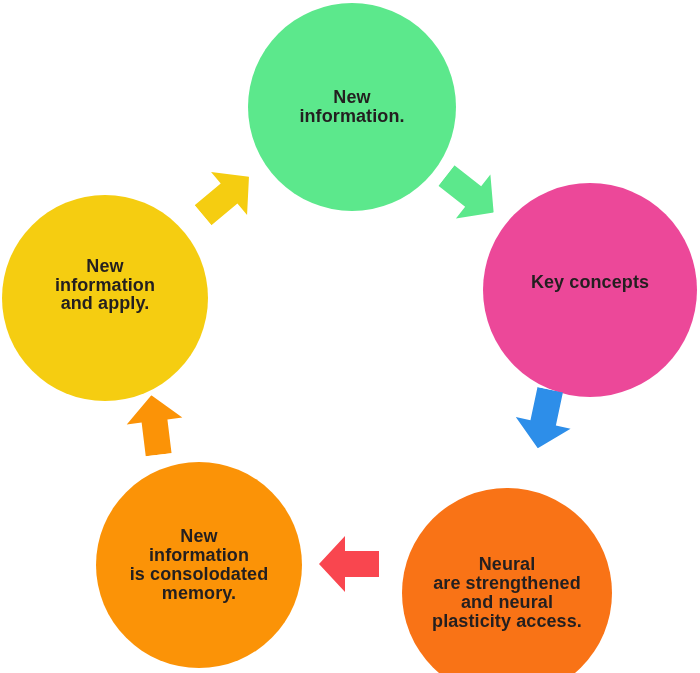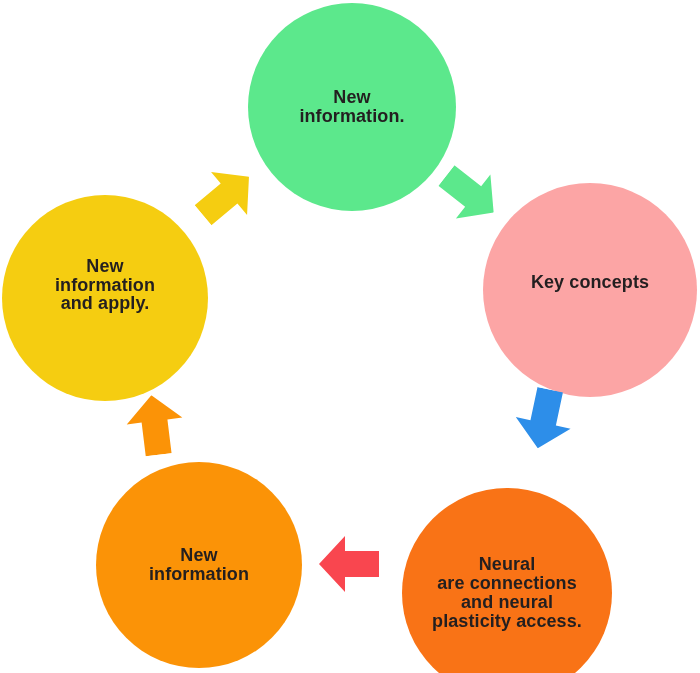--- a/index.html
+++ b/index.html
@@ -41,37 +41,39 @@
 </head>
 <body>
 
 <div class="diagram" id="diagram-root" style="background: rgb(255, 255, 255);">
     <div class="node" style="left: 248px; top: 3px; width: 208px; height: 208px; background: rgb(92, 232, 140);">
       <div class="node-label" style="color: rgb(35, 31, 32); transform: translateY(0px);">
         <div>New</div>
         <div>information.</div>
       </div>
     </div>
-    <div class="node" style="left: 483px; top: 183px; width: 214px; height: 214px; background: #fca5a5;">
+    <div class="node" style="left: 483px; top: 183px; width: 214px; height: 214px; background: #ec4899;">
       <div class="node-label" style="color: rgb(35, 31, 32); transform: translateY(-8px);">
         <div>Key concepts</div>
       </div>
     </div>
     <div class="node" style="left: 402px; top: 488px; width: 210px; height: 210px; background: #f97316;">
       <div class="node-label" style="color: rgb(35, 31, 32); transform: translateY(0px);">
         <div>Neural</div>
-        <div>are connections</div>
+        <div>are strengthened</div>
         <div>and neural</div>
         <div>plasticity access.</div>
       </div>
     </div>
     <div class="node" style="left: 96px; top: 462px; width: 206px; height: 206px; background: rgb(251, 147, 7);">
       <div class="node-label" style="color: rgb(35, 31, 32); transform: translateY(0px);">
         <div>New</div>
         <div>information</div>
+        <div>is consolodated</div>
+        <div>memory.</div>
       </div>
     </div>
     <div class="node" style="left: 2px; top: 195px; width: 206px; height: 206px; background: rgb(245, 205, 17);">
       <div class="node-label" style="color: rgb(35, 31, 32); transform: translateY(-13px);">
         <div>New</div>
         <div>information</div>
         <div>and apply.</div>
       </div>
     </div>
     <div class="arrow" style="left: 440px; top: 165px; transform: rotate(38deg);">

